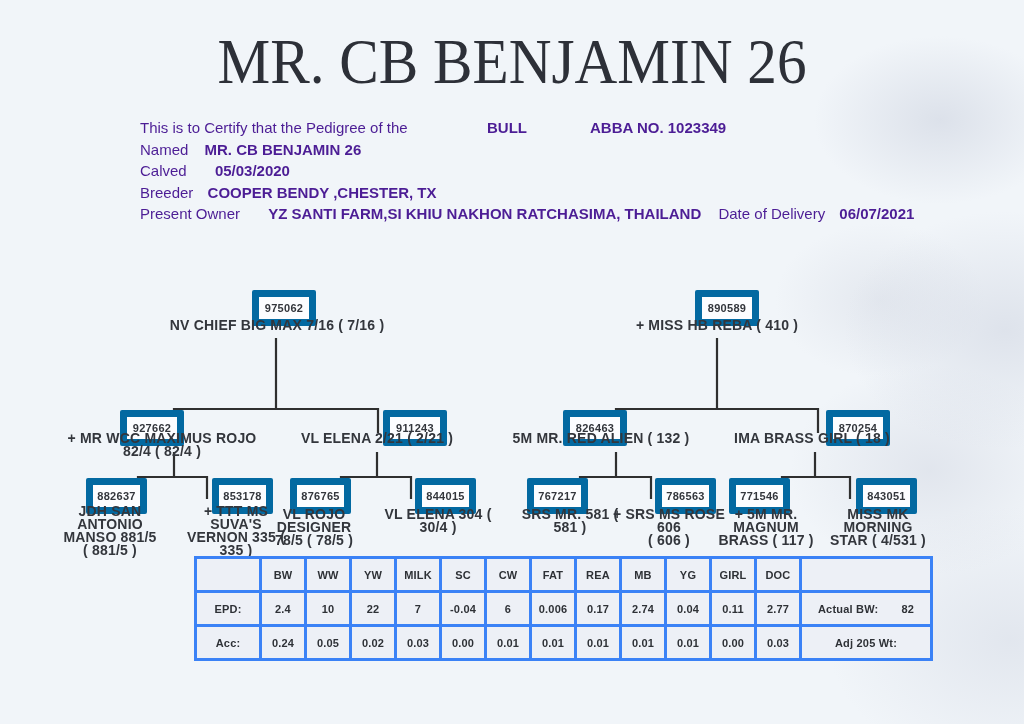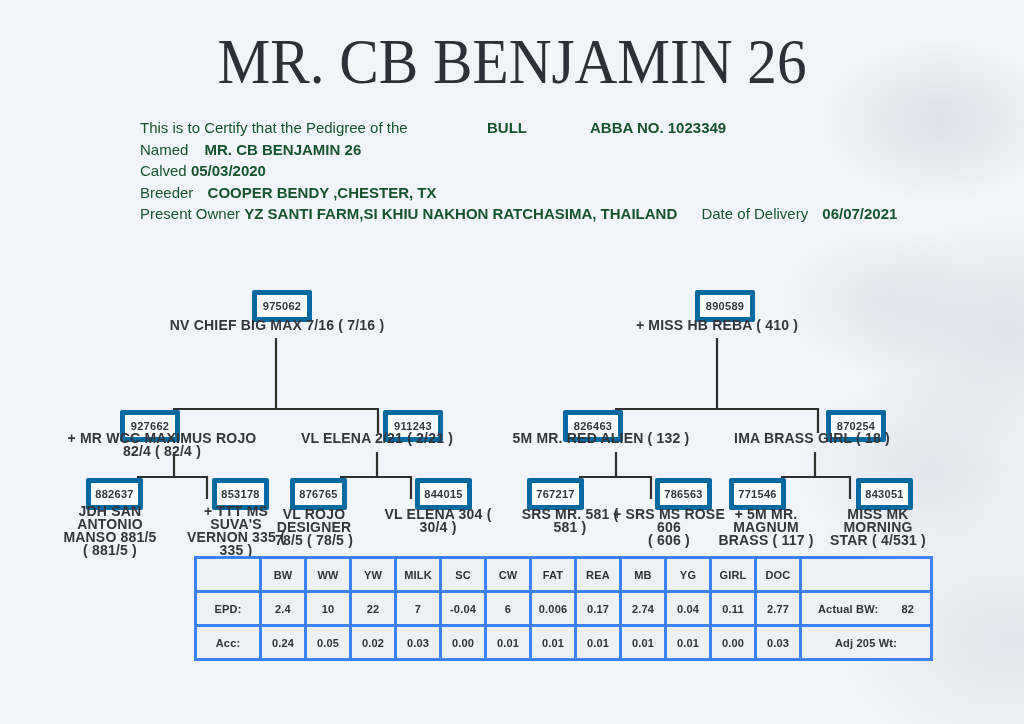--- a/index.html
+++ b/index.html
@@ -22,32 +22,32 @@
       radial-gradient(ellipse 260px 190px at 1010px 640px, rgba(203,209,222,0.40), transparent 70%);
   }
   .page-title {
     position:absolute; top:26px; left:0; width:1024px;
     text-align:center;
     font-family:"Liberation Serif", serif;
     font-size:63px; font-weight:500; letter-spacing:0px;
     transform:scaleX(0.94); transform-origin:center;
     color:#2d3038; white-space:nowrap;
   }
-  .cert { position:absolute; left:140px; top:117px; font-size:15px; line-height:21.5px; color:#14532d; }
+  .cert { position:absolute; left:140px; top:117px; font-size:15px; line-height:21.5px; color:#4c1d95; }
   .cert .row { position:relative; white-space:nowrap; }
   .b { font-weight:bold; }
   .pos-bull { position:absolute; left:347px; }
   .pos-abba { position:absolute; left:450px;text-align:center; }
-  .g6 { margin-left:20px; } .g8 { margin-left:0;text-align:right; } .g10 { margin-left:10px; } .g12 { margin-left:12px; }
+  .g6 { margin-left:13px; } .g8 { margin-left:24px;text-align:right; } .g10 { margin-left:10px; } .g12 { margin-left:12px; }
 
   .tree-lines { position:absolute; left:0; top:0; pointer-events:none; }
 
   .idbox {
     position:absolute; height:22px; line-height:22px;
-    background:#fcfdff; border:5px solid #0369a1; border-radius:2px;
+    background:#fcfdff; border:7px solid #0369a1; border-radius:2px;
     text-align:center; font-size:11px; font-weight:bold; color:#33363c;
     letter-spacing:0.3px;
   }
   .nlabel {
     position:absolute; text-align:center;
     font-size:14px; font-weight:bold; color:#33363c;
     line-height:13px; letter-spacing:0.2px; white-space:pre-line;
   }
 
   .epd-wrap { position:absolute; left:194px; top:556px; background:#3b82f6; }

